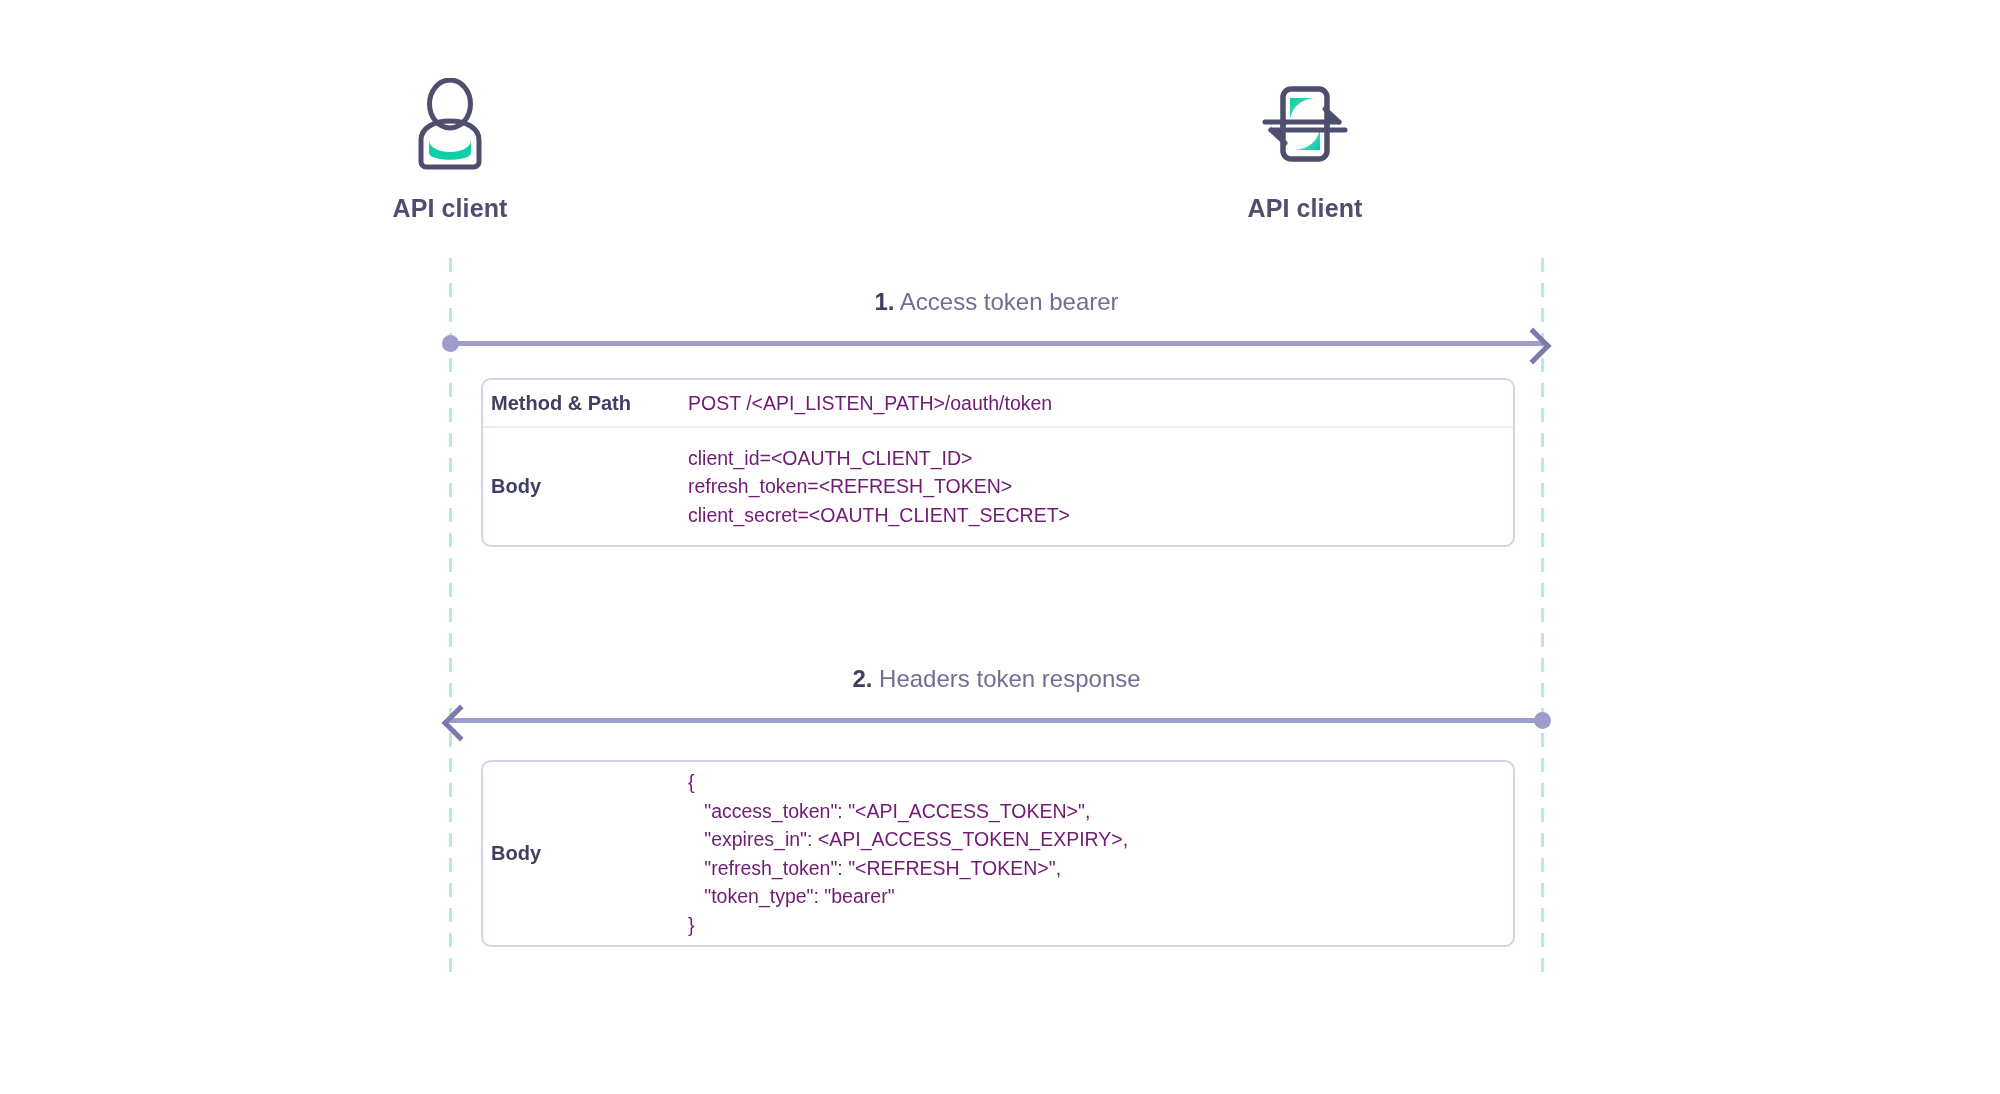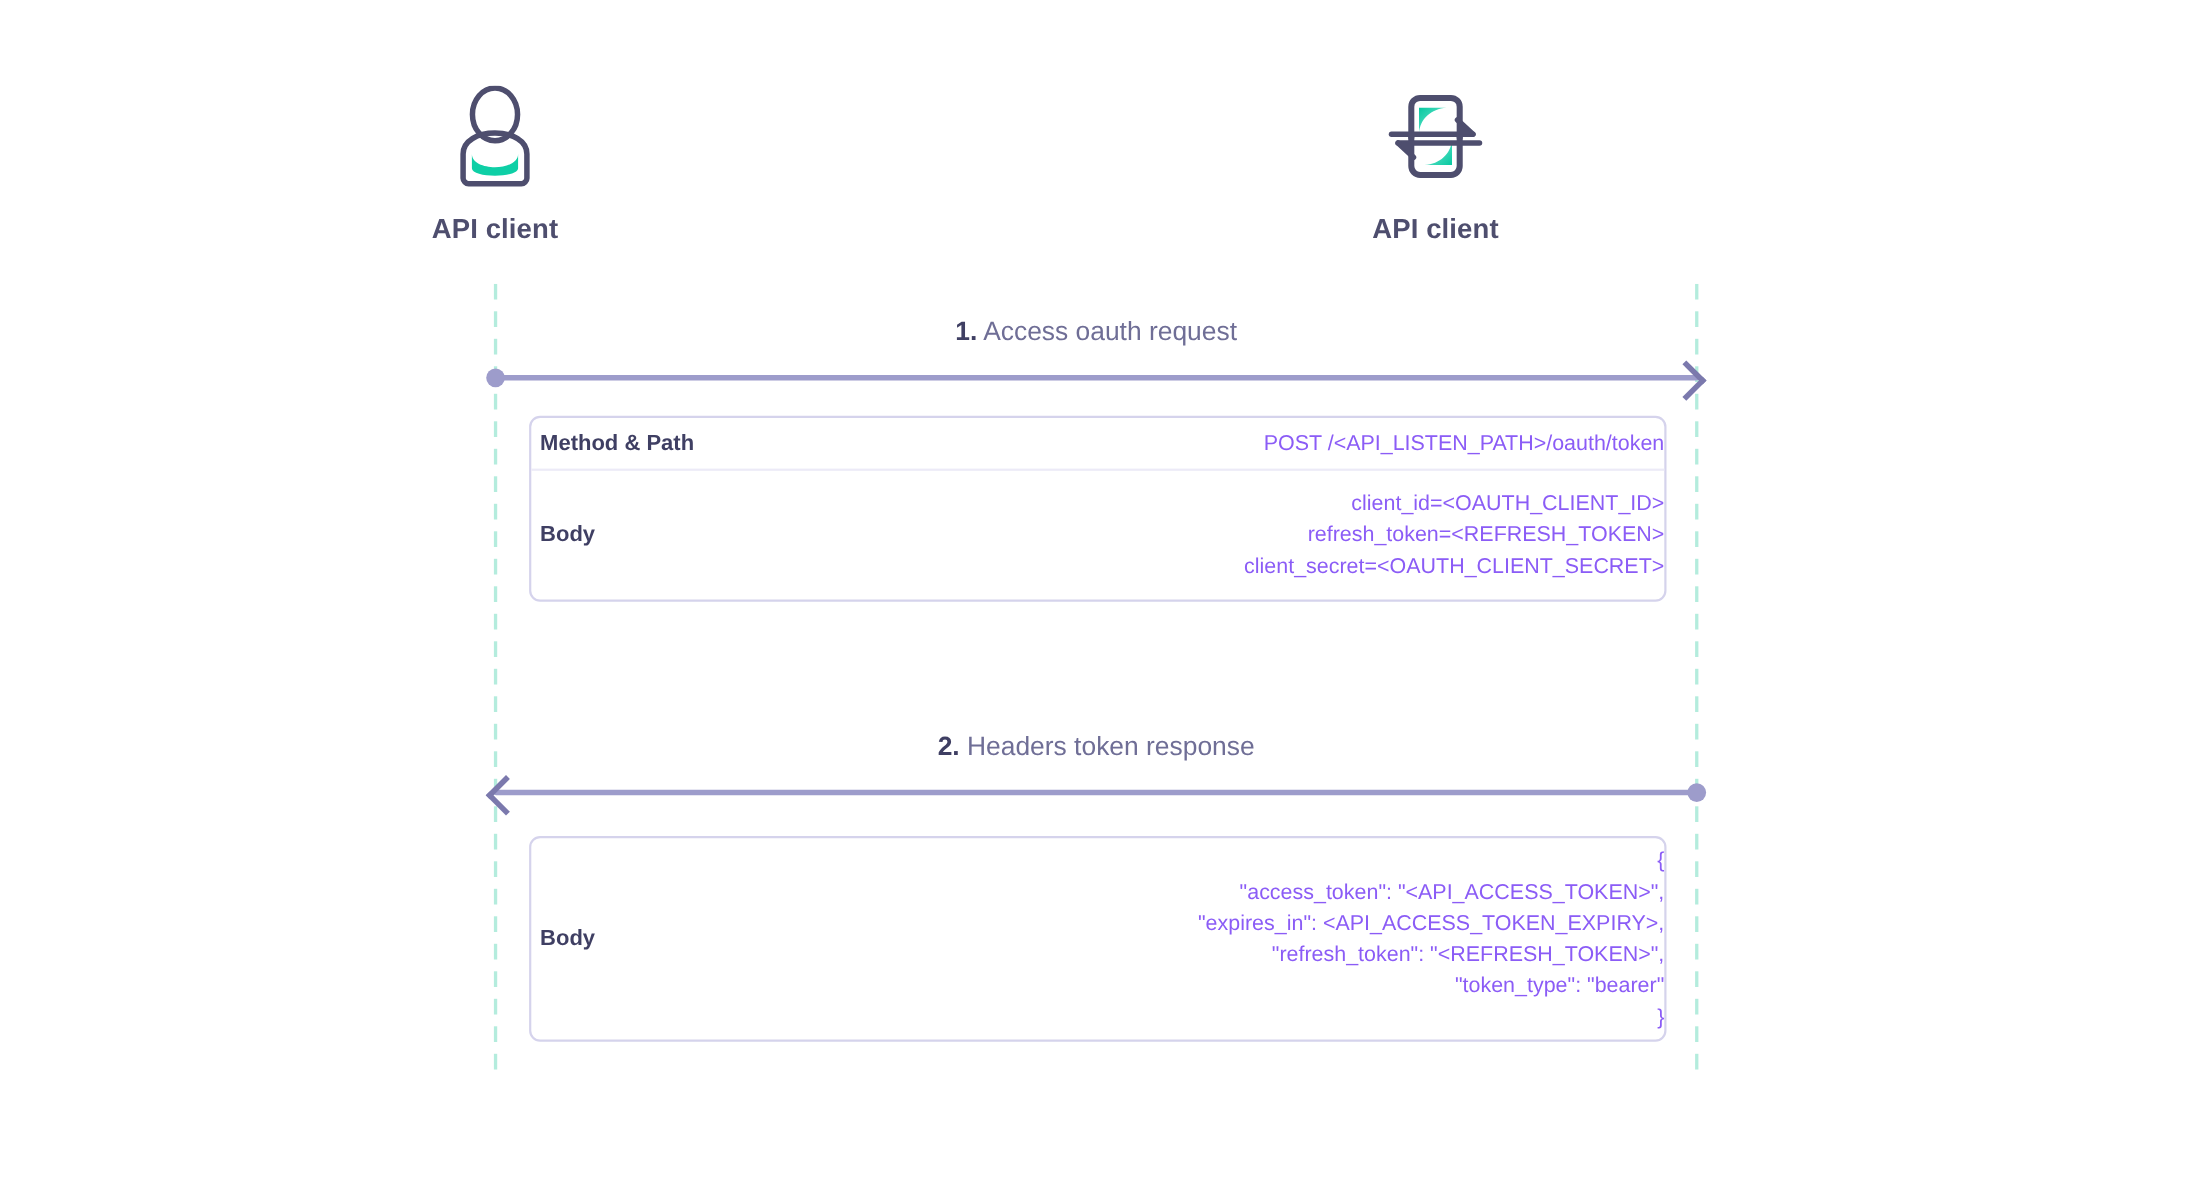--- a/index.html
+++ b/index.html
@@ -145,24 +145,23 @@
     flex: 0 0 205px;
     padding-left: 8px;
     font-size: 20px;
     font-weight: bold;
     color: #3f3f63;
     box-sizing: border-box;
   }
   .row-value {
     flex: 1;
     font-size: 19.5px;
-    color: #8b5cf6;
+    color: #701a75;
     line-height: 28.5px;
     box-sizing: border-box;
-    text-align: right;
   }
   .row-value .line { white-space: pre; }
 
   .card-row.single-line { height: 48px; }
   .card-row.two-line { height: 72px; }
   .card-row.four-line { height: 117px; }
   .card-row.json { height: 183px; }
 </style>
 </head>
 <body>
@@ -213,21 +212,21 @@
     </div>
     <div class="actor-label">API client</div>
   </div>
 
   <div class="lifeline lifeline-client"></div>
   <div class="lifeline lifeline-gateway"></div>
 
   <div class="msg msg-1">
     <div class="msg-label">
       <b>1.</b>
-      <span>Access oauth request</span>
+      <span>Access token bearer</span>
     </div>
     <div class="arrow-row">
       <div class="arrow-line"></div>
       <div class="arrow-dot left"></div>
       <div class="arrow-head right"></div>
     </div>
   </div>
 
   <div class="card card-request">
 

